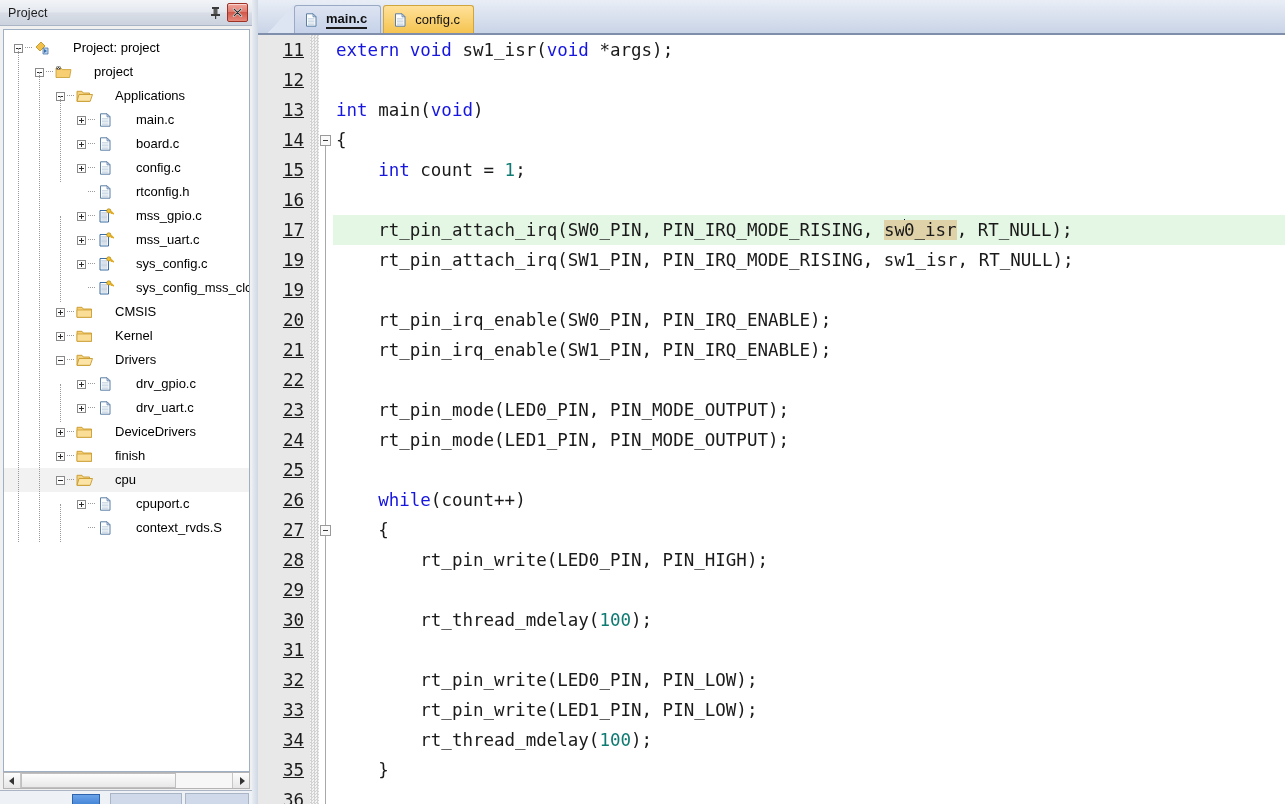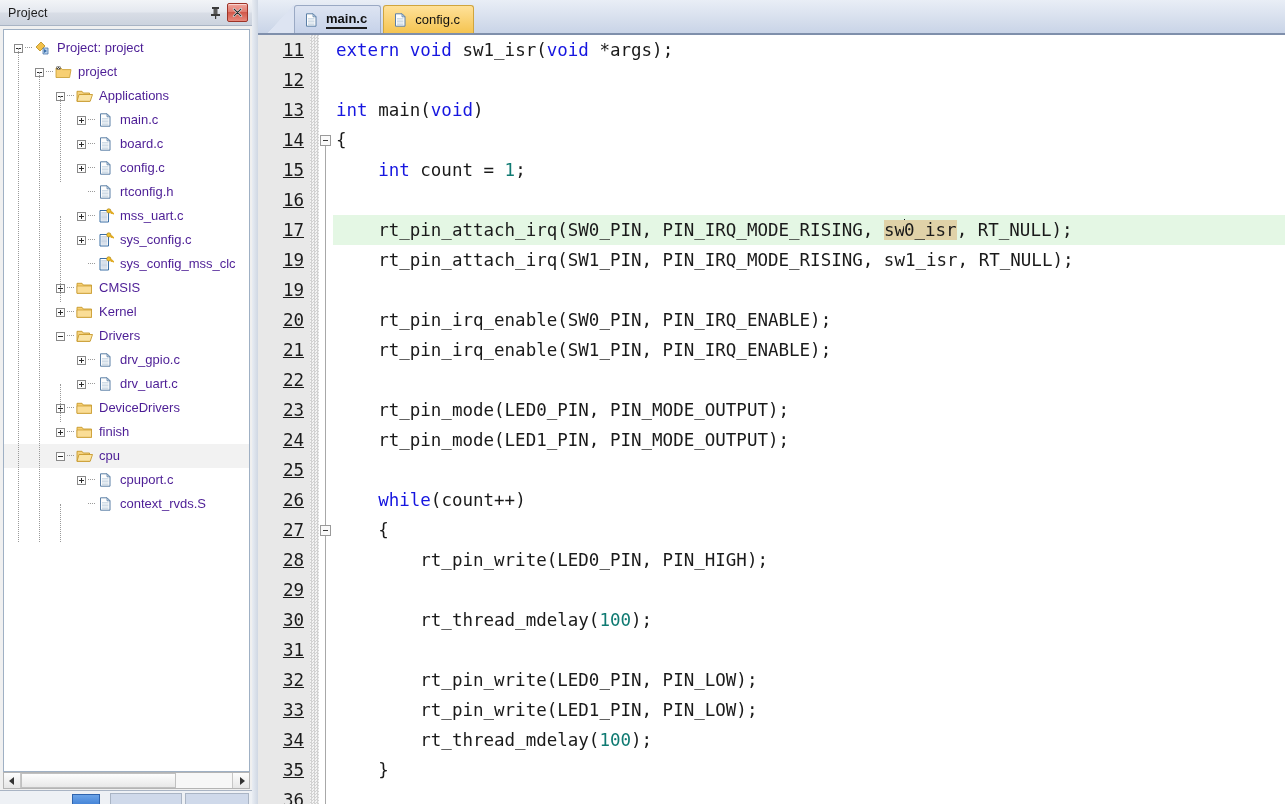--- a/index.html
+++ b/index.html
@@ -63,21 +63,21 @@
     content:"";position:absolute;left:1px;right:1px;top:3px;height:1px;background:#2b2b2b;
   }
   .expander.plus:after{
     content:"";position:absolute;top:1px;bottom:1px;left:3px;width:1px;background:#2b2b2b;
   }
   .exp-spacer{width:9px;flex:0 0 9px;display:inline-block;}
   .dots{
     flex:0 0 auto;height:1px;border-top:1px dotted #9a9a9a;margin:0 2px;
   }
   .ico{flex:0 0 auto;display:inline-flex;align-items:center;justify-content:center;margin-right:6px;}
-  .tlabel{font-size:13px;color:#4c1d95;line-height:1;padding-bottom:1px;}
+  .tlabel{font-size:13px;color:#000000;line-height:1;padding-bottom:1px;margin-left:16px;}
 
   .vguide{
     position:absolute;top:0;bottom:0;width:1px;
     border-left:1px dotted #9a9a9a;
   }
 
   .hscroll{
     flex:0 0 17px;height:17px;margin:0 2px 1px 3px;
     background:#f0f0f0;border:1px solid #b4b4b4;box-sizing:border-box;
     display:flex;align-items:stretch;
@@ -326,20 +326,40 @@
                 <path d="M3.5,1.8 L10,1.8 L13,4.8 L13,14.2 L3.5,14.2 Z" fill="#fdfdfd" stroke="#5b7fa6" stroke-width="1"></path>
                 <path d="M10,1.8 L10,4.8 L13,4.8 Z" fill="#d8e4f0" stroke="#5b7fa6" stroke-width=".8"></path>
                 <line x1="5" y1="6.6" x2="11.4" y2="6.6" stroke="#aabfd4" stroke-width=".6"></line>
                 <line x1="5" y1="8.1" x2="11.4" y2="8.1" stroke="#aabfd4" stroke-width=".6"></line>
                 <line x1="5" y1="9.6" x2="11.4" y2="9.6" stroke="#aabfd4" stroke-width=".6"></line>
                 <line x1="5" y1="11.1" x2="11.4" y2="11.1" stroke="#aabfd4" stroke-width=".6"></line>
                 <line x1="5" y1="12.6" x2="11.4" y2="12.6" stroke="#aabfd4" stroke-width=".6"></line>
               </svg>
             </span>
             <span class="tlabel">rtconfig.h</span>
+          </div>
+          <div class="trow">
+            <span class="tw" style="width: 73px; flex: 0 0 73px;"></span>
+            <span class="expander plus"></span>
+            <span class="dots" style="width: 7px; flex: 0 0 7px;"></span>
+            <span class="ico">
+              <svg width="17" height="16" viewBox="0 0 17 16">
+                <path d="M3,2.5 L11.5,2.5 L11.5,14 L3,14 Z" fill="#ffffff" stroke="#3b6ea5" stroke-width="1"></path>
+                <line x1="4.2" y1="4.6" x2="10.3" y2="4.6" stroke="#9fb6cf" stroke-width=".6"></line>
+                <line x1="4.2" y1="5.85" x2="10.3" y2="5.85" stroke="#9fb6cf" stroke-width=".6"></line>
+                <line x1="4.2" y1="7.1" x2="10.3" y2="7.1" stroke="#9fb6cf" stroke-width=".6"></line>
+                <line x1="4.2" y1="8.35" x2="10.3" y2="8.35" stroke="#9fb6cf" stroke-width=".6"></line>
+                <line x1="4.2" y1="9.6" x2="10.3" y2="9.6" stroke="#9fb6cf" stroke-width=".6"></line>
+                <line x1="4.2" y1="10.85" x2="10.3" y2="10.85" stroke="#9fb6cf" stroke-width=".6"></line>
+                <line x1="4.2" y1="12.1" x2="10.3" y2="12.1" stroke="#9fb6cf" stroke-width=".6"></line>
+                <circle cx="11.8" cy="2.9" r="2.1" fill="#f2c62e" stroke="#a8801a" stroke-width=".7"></circle>
+                <path d="M13.4,3.3 L16.3,5.7 M15,4.4 L14.3,5.2" stroke="#e0a81c" stroke-width="1.5" stroke-linecap="round"></path>
+              </svg>
+            </span>
+            <span class="tlabel">mss_gpio.c</span>
           </div>
           <div class="trow">
             <span class="tw" style="width: 73px; flex: 0 0 73px;"></span>
             <span class="expander plus"></span>
             <span class="dots" style="width: 7px; flex: 0 0 7px;"></span>
             <span class="ico">
               <svg width="17" height="16" viewBox="0 0 17 16">
                 <path d="M3,2.5 L11.5,2.5 L11.5,14 L3,14 Z" fill="#ffffff" stroke="#3b6ea5" stroke-width="1"></path>
                 <line x1="4.2" y1="4.6" x2="10.3" y2="4.6" stroke="#9fb6cf" stroke-width=".6"></line>
                 <line x1="4.2" y1="5.85" x2="10.3" y2="5.85" stroke="#9fb6cf" stroke-width=".6"></line>

